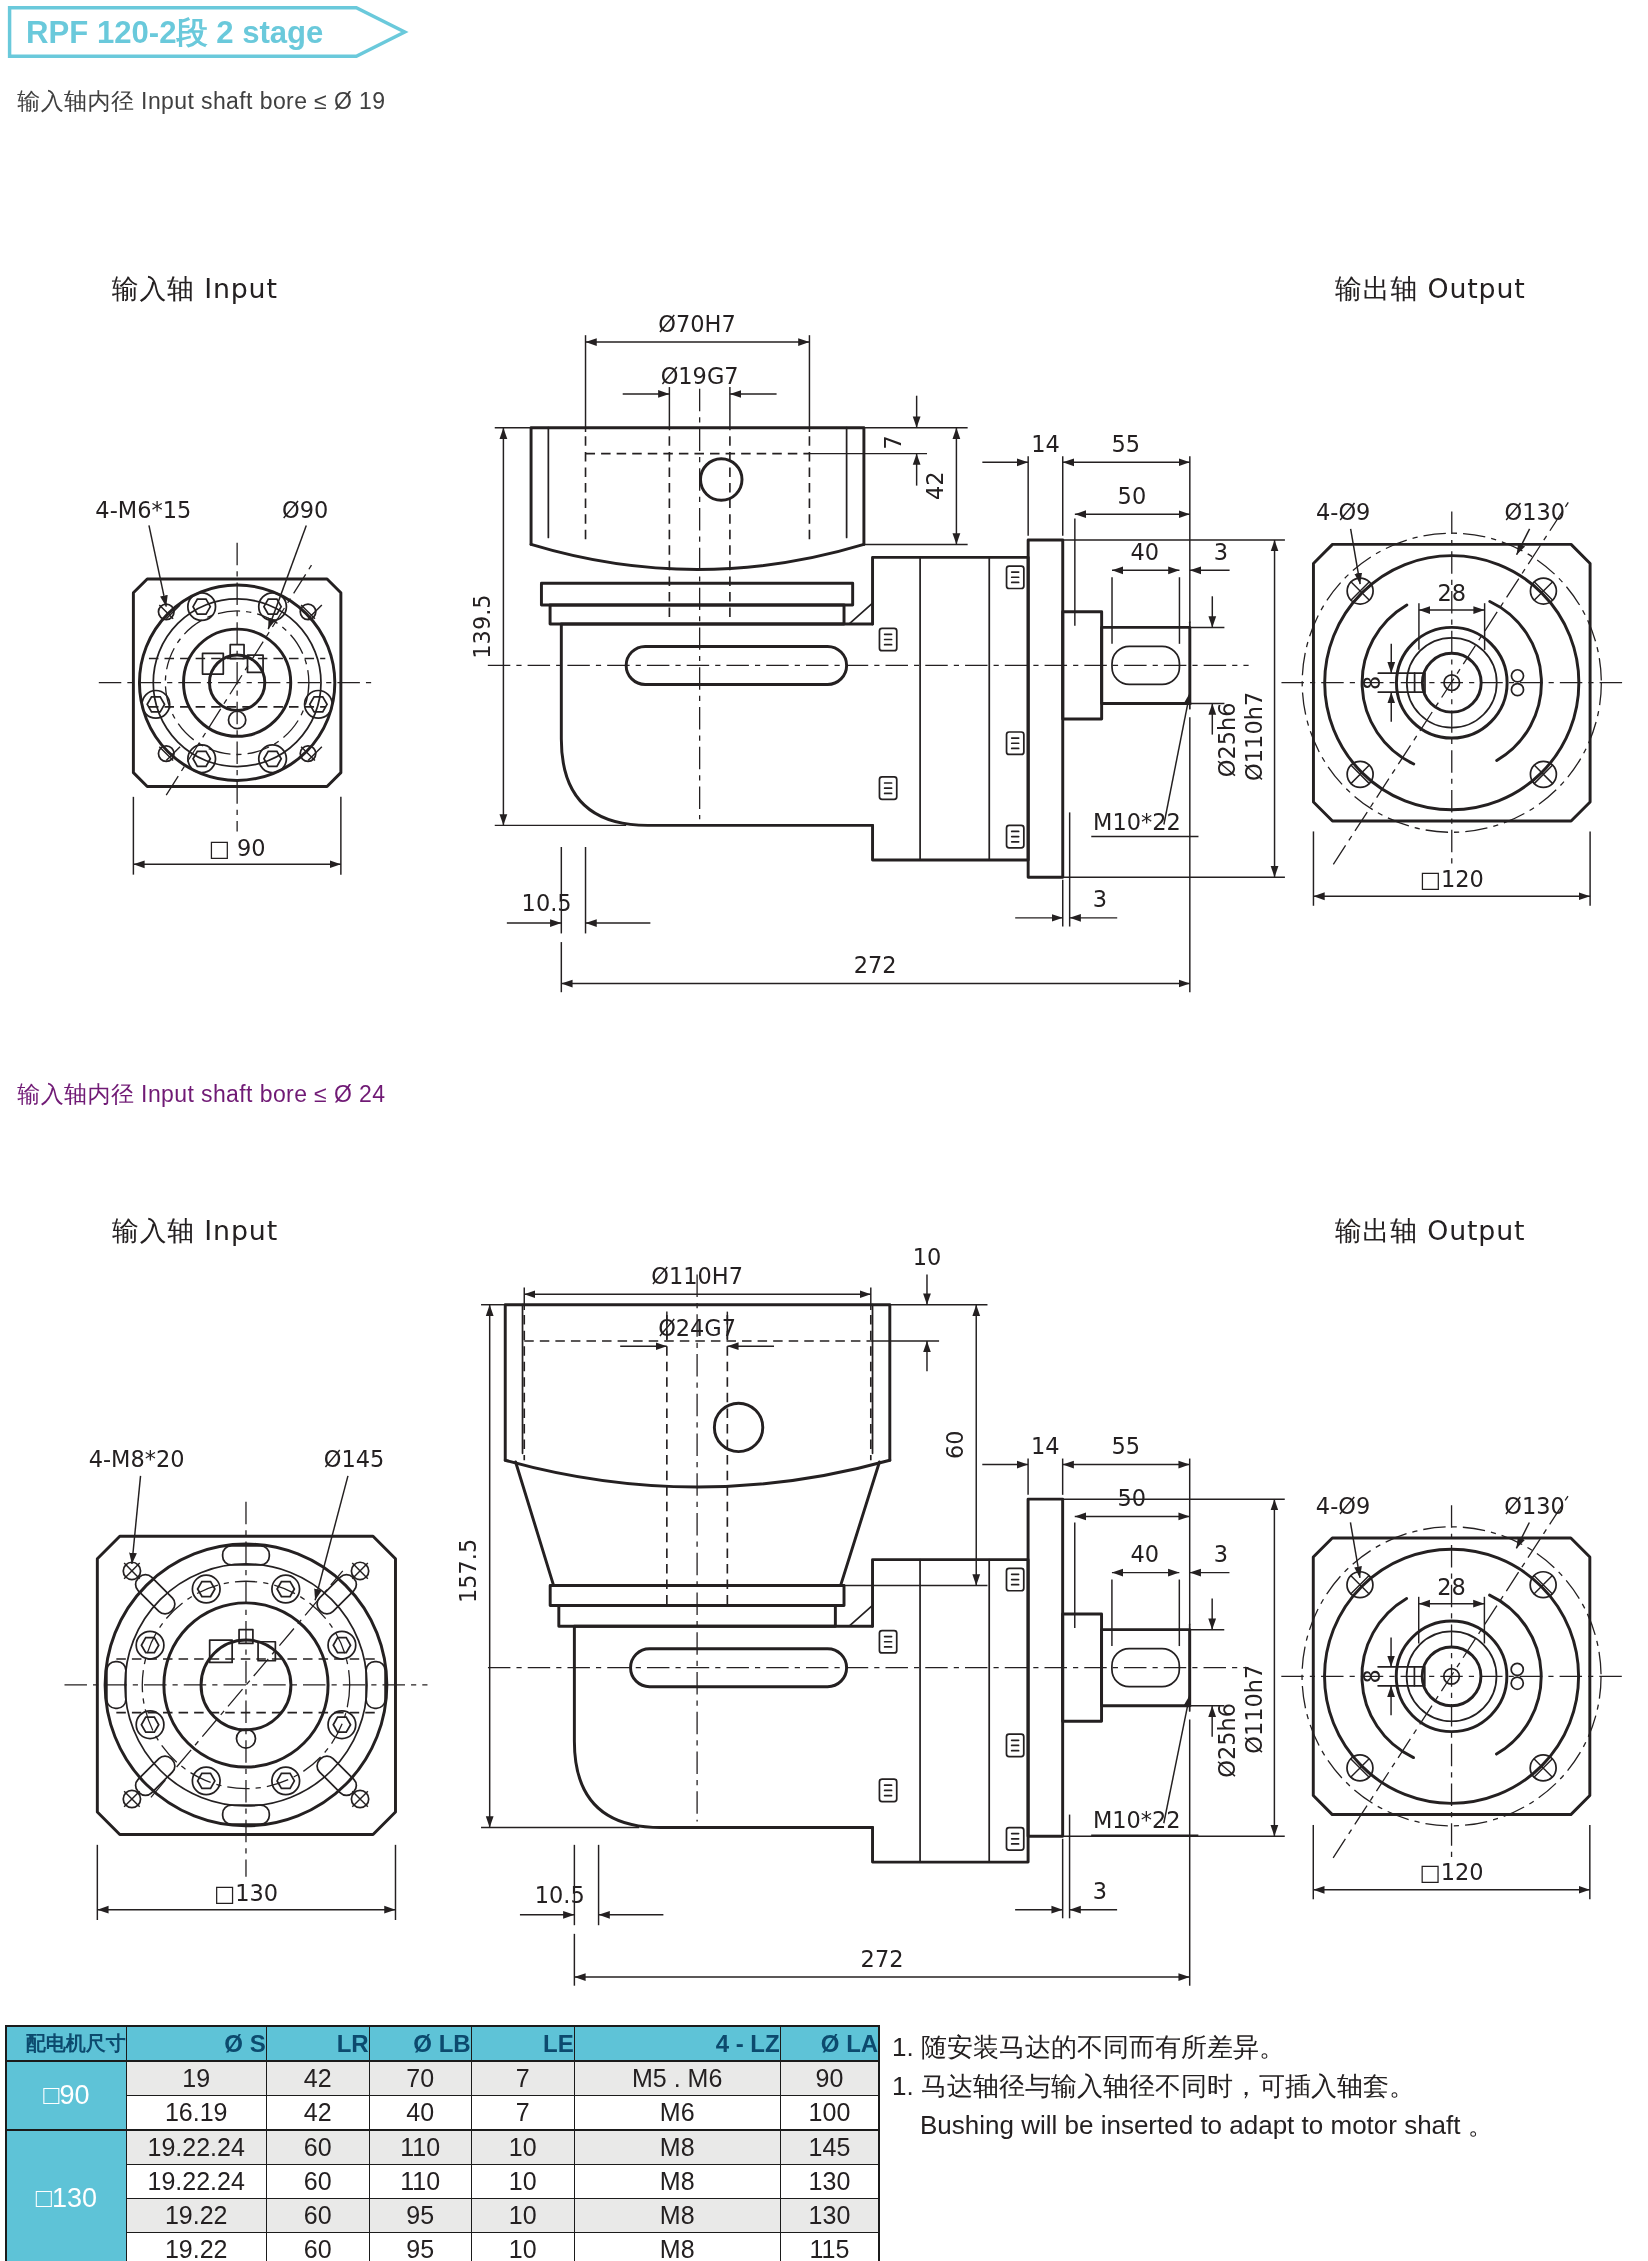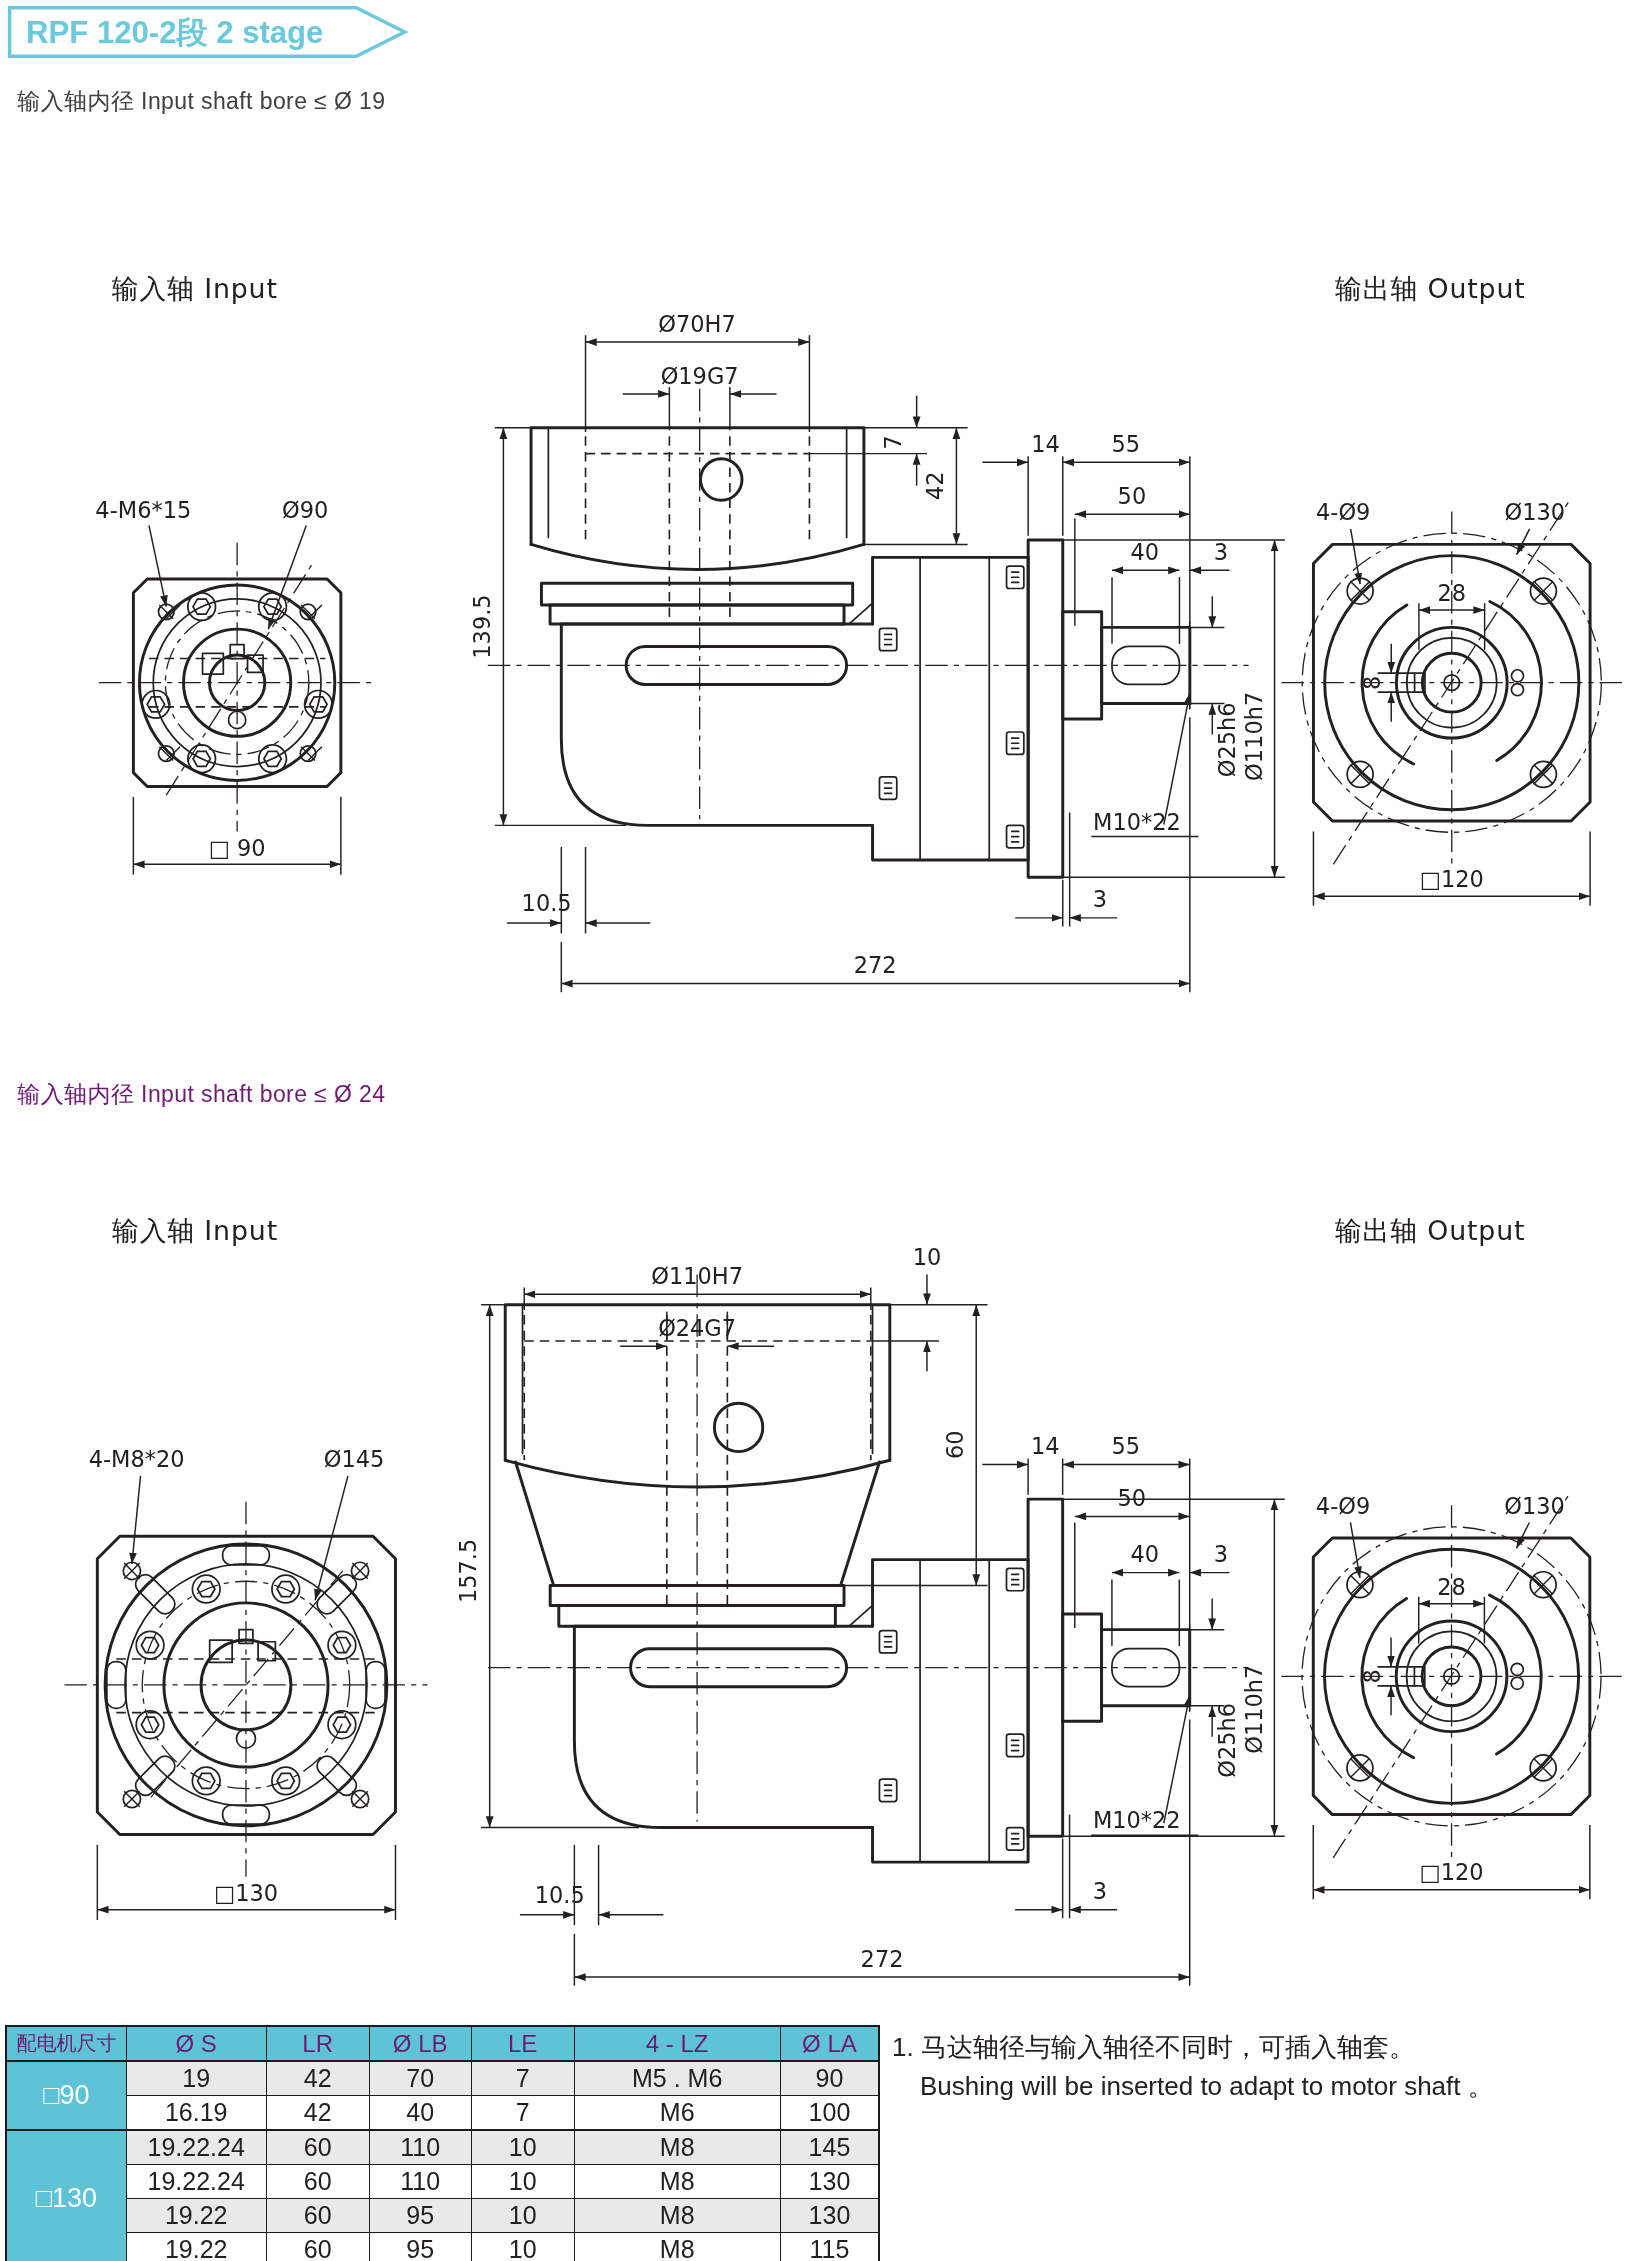--- a/index.html
+++ b/index.html
@@ -16,21 +16,21 @@
   .dim{fill:none;stroke:#242021;stroke-width:1.7;}
   .dash{fill:none;stroke:#242021;stroke-width:1.9;stroke-dasharray:11 7;}
   .cl{fill:none;stroke:#242021;stroke-width:1.5;stroke-dasharray:26 7 6 7;}
   .hex{fill:none;stroke:#242021;stroke-width:2;}
   text.d{font:26px "DejaVu Sans",sans-serif;fill:#242021;}
   text.lbl{font:31px "DejaVu Sans",sans-serif;fill:#242021;letter-spacing:1px;}
   .mid{text-anchor:middle;}
   
   table.spec{border-collapse:collapse;table-layout:fixed;width:873px;border:2.6px solid #1b1b1b;}
   table.spec th,table.spec td{border:1.7px solid #1b1b1b;text-align:center;vertical-align:middle;height:33px;padding:0;overflow:hidden;white-space:nowrap;}
-  table.spec thead th{color:#701a75;font-weight:400;font-size:24px;border-bottom:2.6px solid #1b1b1b;}
+  table.spec thead th{color:#0c4a6e;font-weight:700;font-size:24px;border-bottom:2.6px solid #1b1b1b;text-align:right;}
   table.spec thead th:first-child{font-size:20px;}
   table.spec td{font-size:25px;}
   table.spec td.size{color:#ffffff;font-size:27px;font-weight:500;}
   table.spec tr.grp td{border-top:2.6px solid #1b1b1b;}
   
   #notes{left:892px;top:2028px;width:752px;font-size:26px;line-height:39px;}
   #notes .en{padding-left:28px;}
 </style>
 </head>
 <body>
@@ -589,16 +589,17 @@
         <td>95</td>
         <td>10</td>
         <td>M8</td>
         <td>115</td>
       </tr>
     </tbody>
   </table>
 </div>
 
 <div id="notes" class="abs">
+  <div>1. 随安装马达的不同而有所差异。</div>
   <div>1. 马达轴径与输入轴径不同时，可插入轴套。</div>
   <div class="en">Bushing will be inserted to adapt to motor shaft 。</div>
 </div>
 
 
 </body></html>

